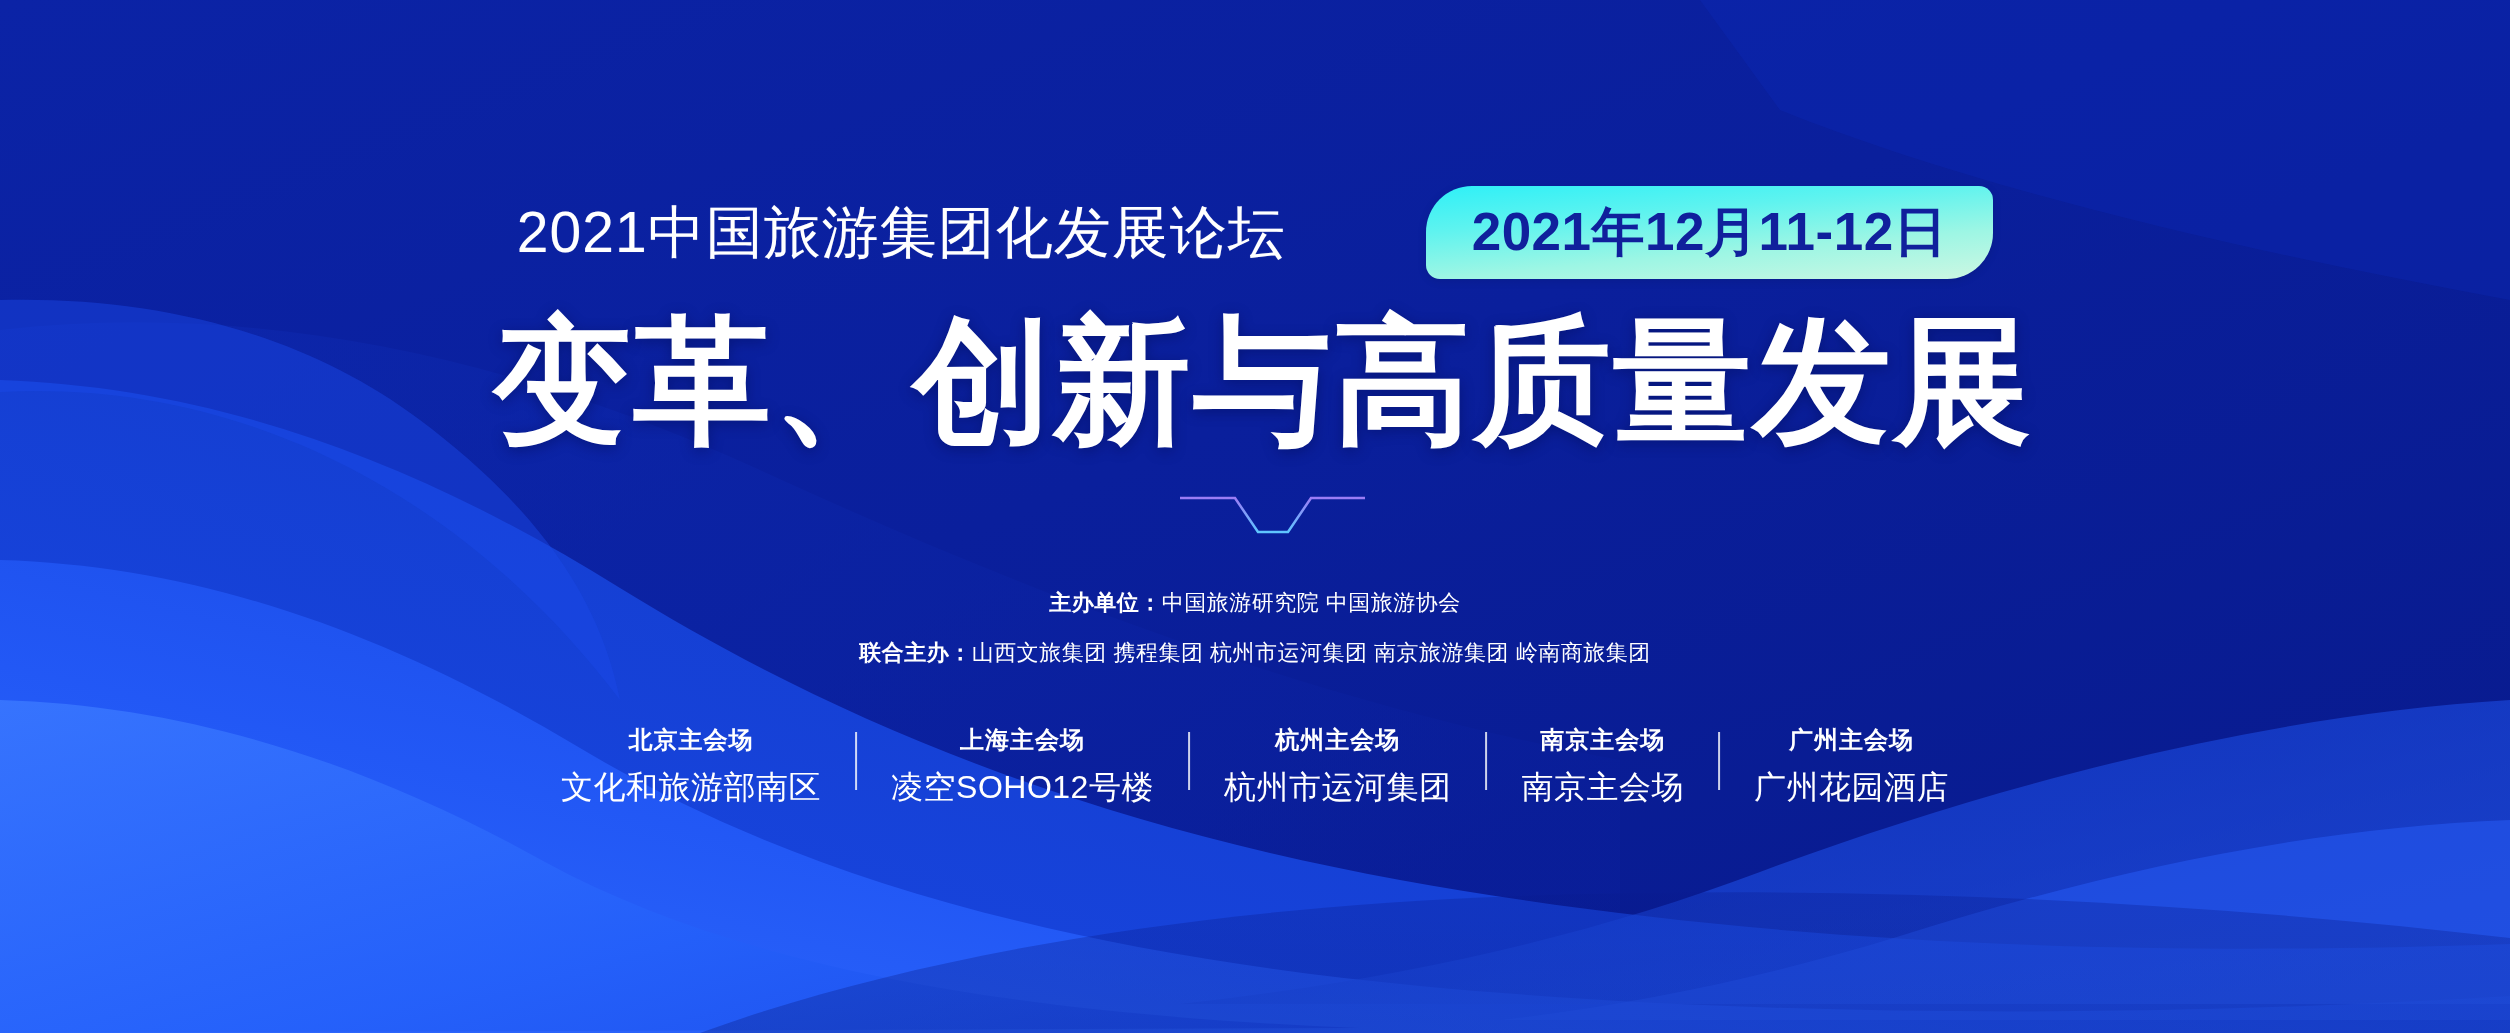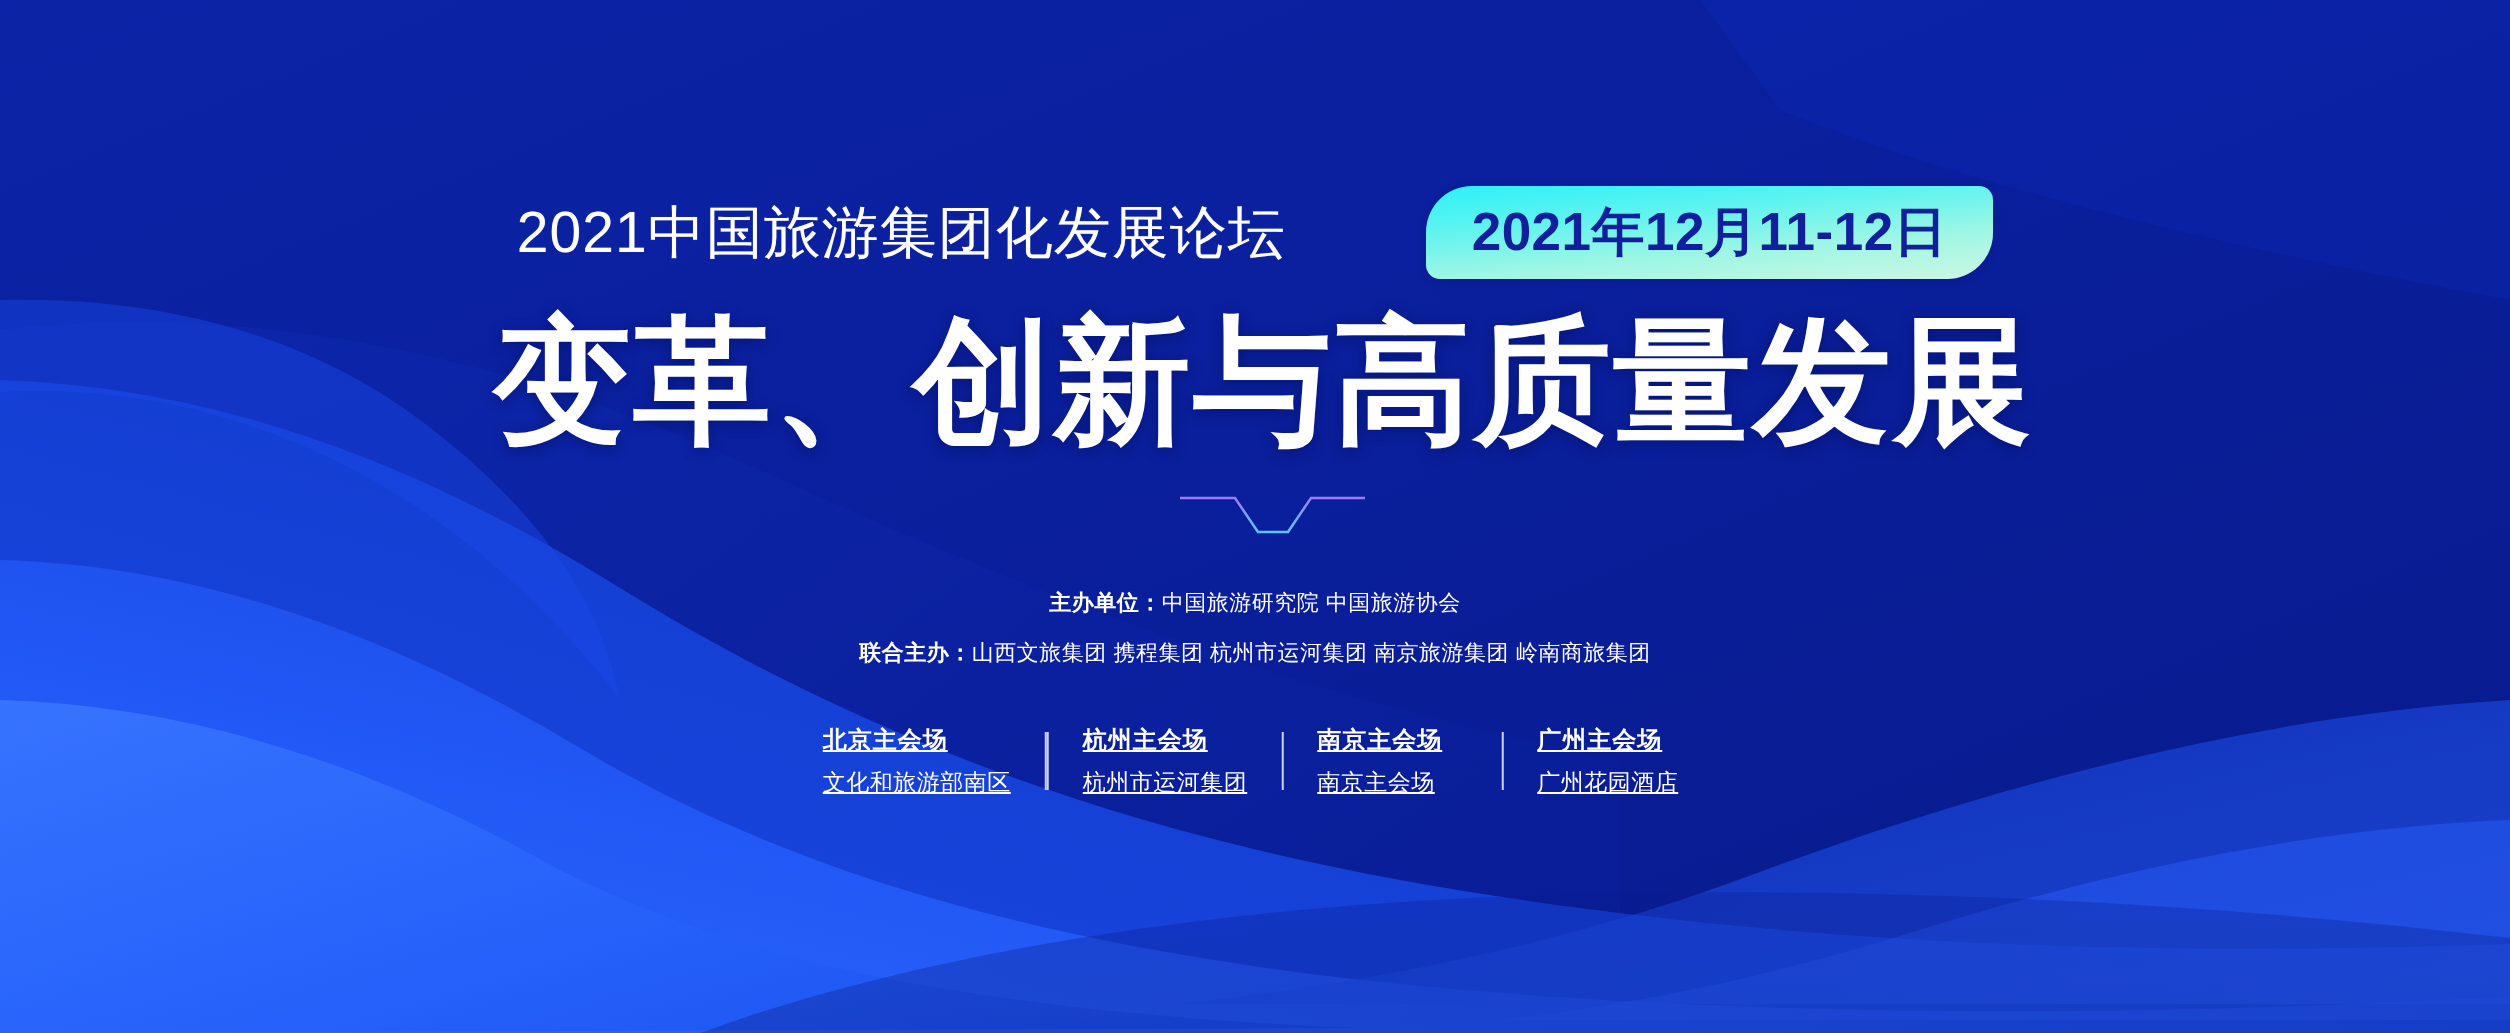--- a/index.html
+++ b/index.html
@@ -120,34 +120,34 @@
     position: absolute;
     left: 50%;
     transform: translateX(-50%);
     top: 728px;
     display: flex;
     align-items: flex-start;
     justify-content: center;
     color: #ffffff;
   }
   .venue {
+    text-align: center;
     padding: 0 34px;
     min-width: 150px;
-    text-decoration: underline;
   }
   .venue-name {
     font-size: 24px;
     font-weight: bold;
     line-height: 1;
     margin-bottom: 19px;
     letter-spacing: 1px;
     white-space: nowrap;
   }
   .venue-place {
-    font-size: 23px;
+    font-size: 32px;
     font-weight: 400;
     line-height: 1;
     letter-spacing: 0.5px;
     white-space: nowrap;
   }
   .venue-sep {
     width: 2px;
     height: 58px;
     background: rgba(255,255,255,0.80);
     margin-top: 4px;
@@ -265,20 +265,24 @@
     </div>
 
     <div class="venues">
 
       <div class="venue">
         <div class="venue-name">北京主会场</div>
         <div class="venue-place">文化和旅游部南区</div>
       </div>
       <div class="venue-sep"></div>
 
+      <div class="venue">
+        <div class="venue-name">上海主会场</div>
+        <div class="venue-place">凌空SOHO12号楼</div>
+      </div>
       <div class="venue-sep"></div>
 
       <div class="venue">
         <div class="venue-name">杭州主会场</div>
         <div class="venue-place">杭州市运河集团</div>
       </div>
       <div class="venue-sep"></div>
 
       <div class="venue">
         <div class="venue-name">南京主会场</div>

